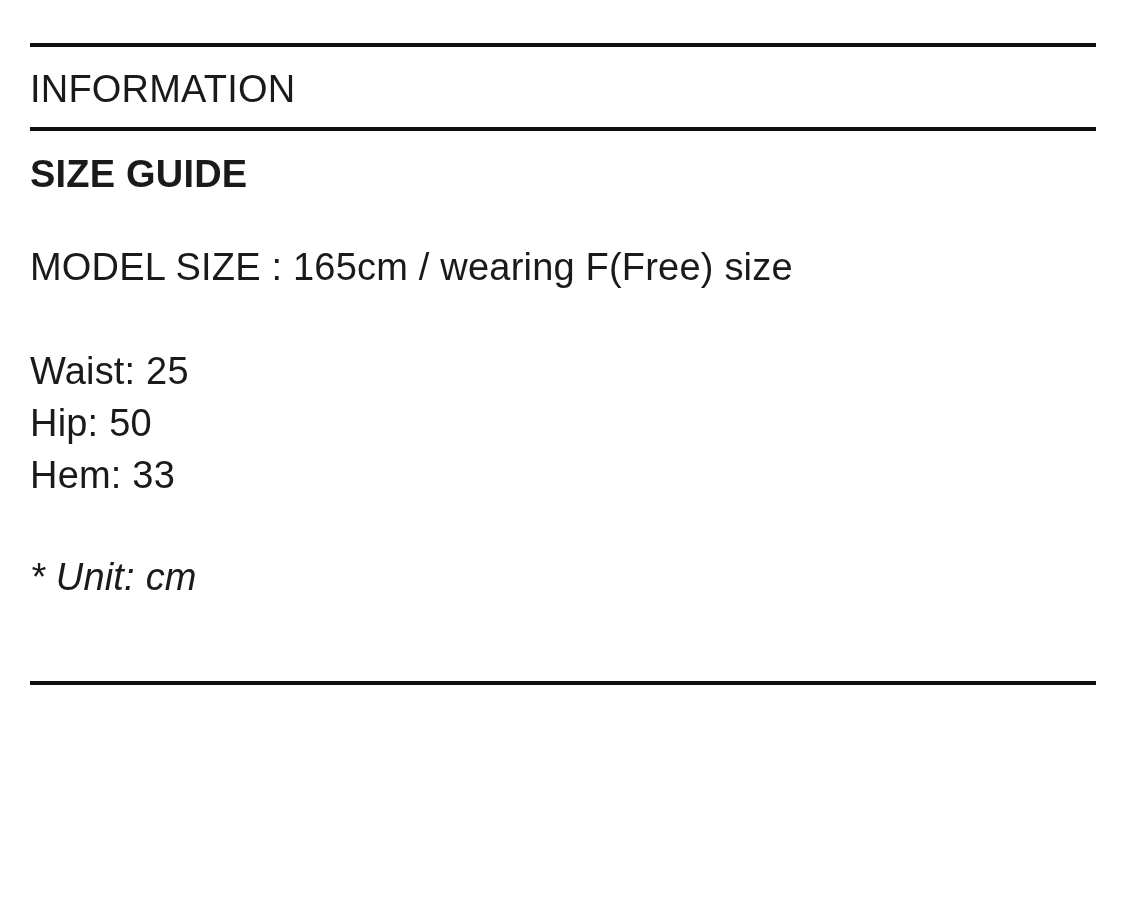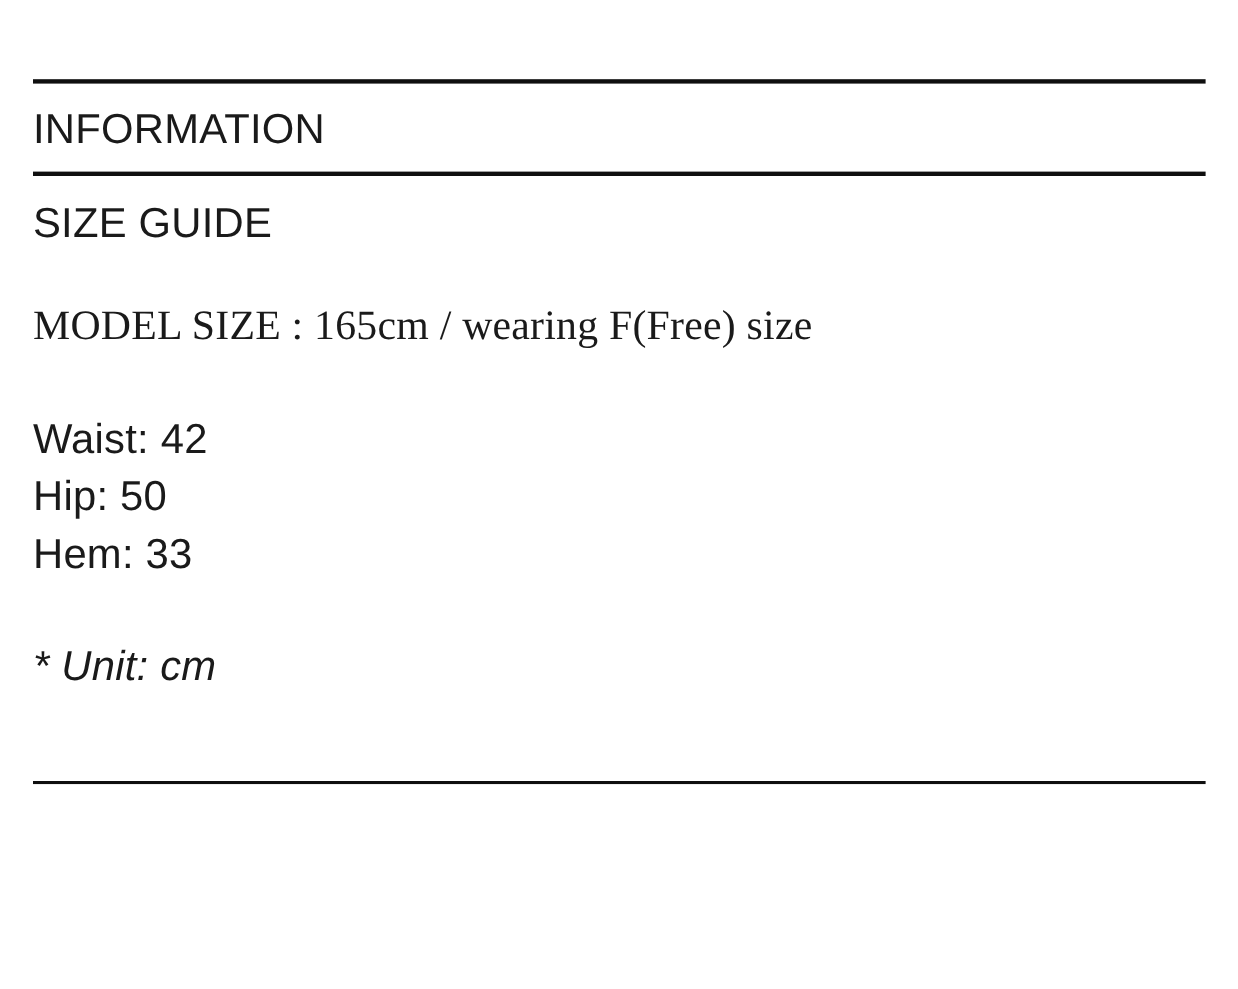--- a/index.html
+++ b/index.html
@@ -8,64 +8,63 @@
     --rule-color: #0f0f0f;
   }
   * { margin: 0; padding: 0; box-sizing: border-box; }
   html, body {
     background: var(--bg-color);
     font-family: "Liberation Sans", "DejaVu Sans", sans-serif;
   }
   .page {
     position: relative;
     width: 1125px;
-    height: 684px;
+    height: 899px;
     background: var(--bg-color);
     color: var(--text-color);
     padding: 43px 29px 0 30px;
     overflow: hidden;
-    margin-top: 29px;
   }
   .rule {
     height: 0;
     border-top: 4px solid var(--rule-color);
   }
   .line {
     font-size: 38px;
     line-height: 52px;
     font-weight: 400;
     letter-spacing: 0.2px;
     color: var(--text-color);
     white-space: normal;
   }
   .section-title   { margin-top: 16px; }
   .rule-under-title{ margin-top: 12px; }
-  .size-guide-title{ margin-top: 17px; }
-  .model-size-line { margin-top: 41px; font-family: Liberation Serif, serif; }
+  .size-guide-title{ margin-top: 17px; font-weight: bold; }
+  .model-size-line { margin-top: 41px; }
   .measurements    { margin-top: 52px; }
   .notes           { margin-top: 50px; font-style: italic; }
   .rule-bottom     { margin-top: 78px; }
 </style>
 </head>
 <body>
 
 <div class="page">
 
   <div class="rule rule-top"></div>
 
   <h1 class="line section-title">INFORMATION</h1>
 
   <div class="rule rule-under-title"></div>
 
   <h2 class="line size-guide-title">SIZE GUIDE</h2>
 
   <div class="line model-size-line">MODEL SIZE : 165cm / wearing F(Free) size</div>
 
   <div class="measurements">
-    <div class="line">Waist: 42</div>
+    <div class="line">Waist: 25</div>
     <div class="line">Hip: 50</div>
     <div class="line">Hem: 33</div>
   </div>
 
   <div class="notes">
     <div class="line">* Unit: cm</div>
   </div>
 
   <div class="rule rule-bottom"></div>
 

